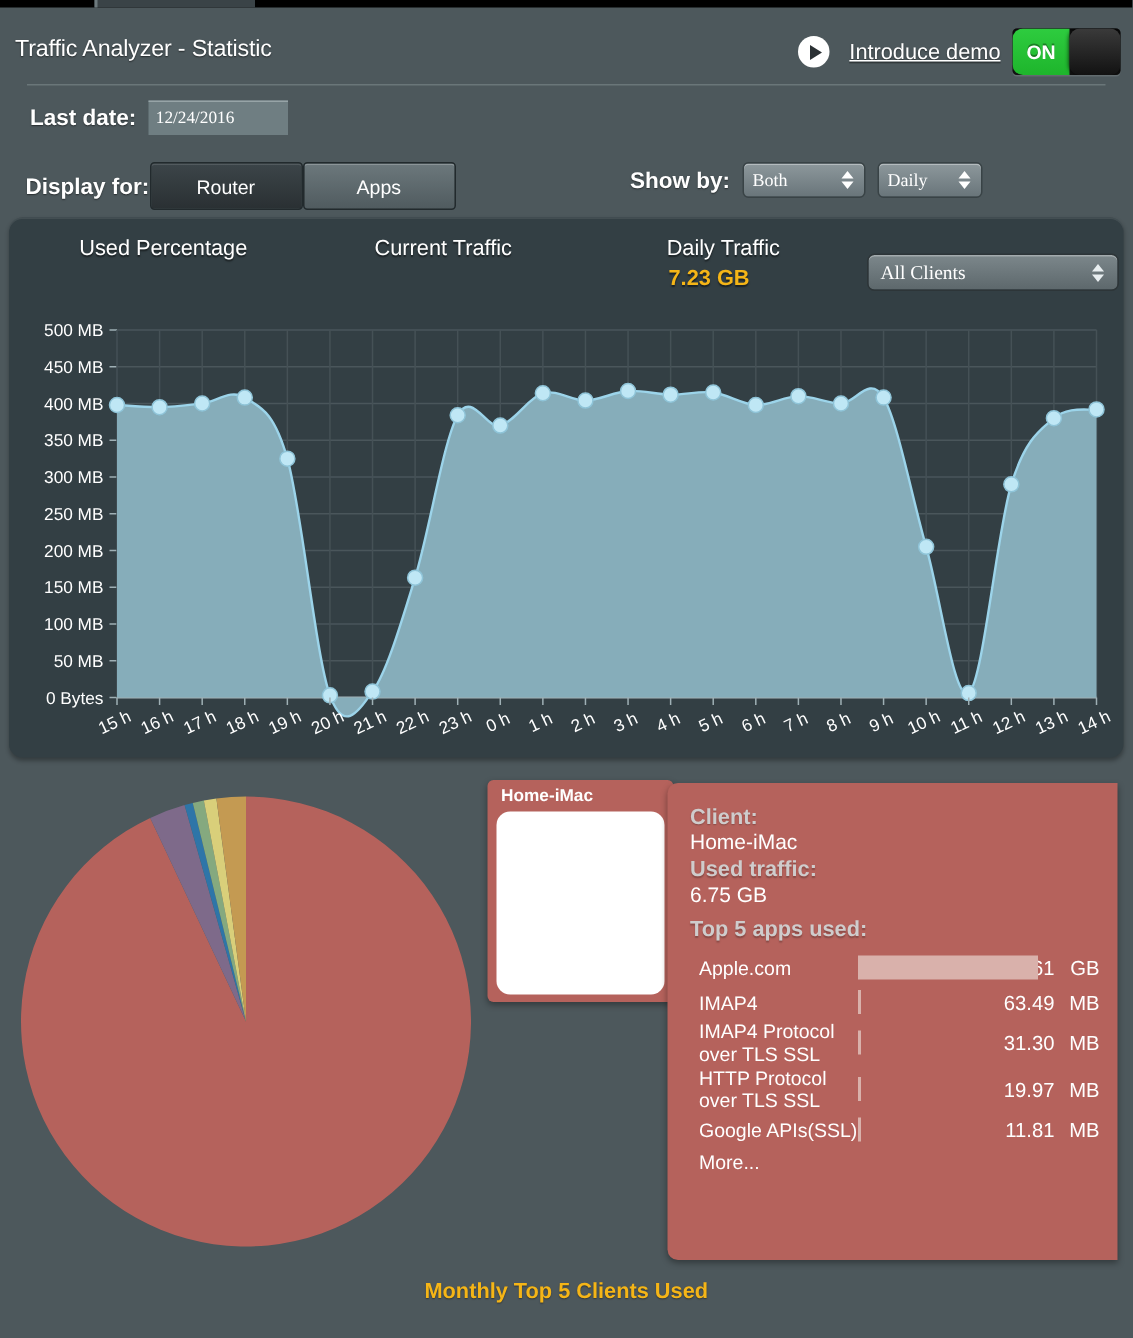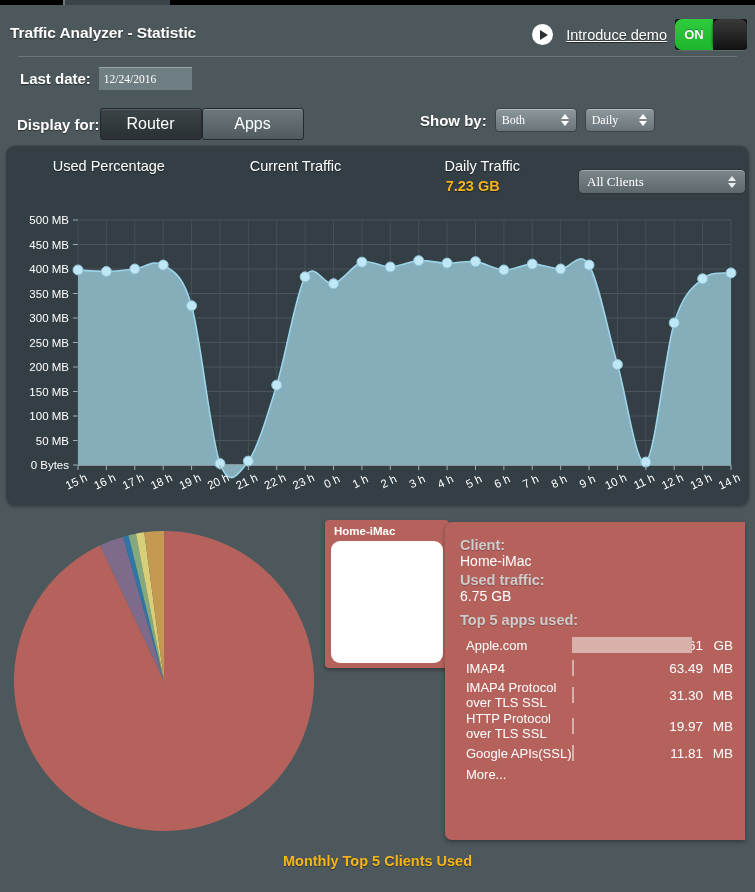--- a/index.html
+++ b/index.html
@@ -22,21 +22,21 @@
     position:absolute; top:0; left:63px; width:107px; height:5px;
     background:#3a4347; border-left:2px solid #6d7a7e;
   }
 
   
   #header{
     position:absolute; top:5px; left:0; width:755px; height:52px;
   }
   #page-title{
     position:absolute; left:10px; top:19px;
-    font-size:15.5px; font-weight:bold; color:#ffffff;
+    font-size:15.5px; font-weight:normal; color:#ffffff;
     letter-spacing:-0.1px;
     text-shadow:0 1px 1px rgba(0,0,0,.55);
   }
   #demo-wrap{
     position:absolute; right:88px; top:19px;
     display:flex; align-items:center; gap:13px;
   }
   #play-icon{
     width:21px; height:21px; border-radius:50%;
     background:#ffffff; display:flex; align-items:center; justify-content:center;
@@ -91,21 +91,21 @@
     color:#ffffff; font-size:11.5px;
     font-family:"Liberation Serif", serif;
     padding:0 5px;
   }
   #ctrl-display{
     position:absolute; top:108px; left:17px;
     display:flex; align-items:center; gap:0;
   }
   .seg-btn{
     width:102px; height:32px;
-    font-size:16px; color:#ffffff;
+    font-size:13px; color:#ffffff;
     display:flex;align-items:center;justify-content:center;
     border-radius:3px; cursor:default;
     border:1px solid #222a2d;
   }
   .seg-btn.active{
     background:linear-gradient(#3c4549,#2a3033);
     box-shadow:inset 0 1px 0 rgba(255,255,255,.12);
   }
   .seg-btn.idle{
     background:linear-gradient(#6c787c,#505b5f);

